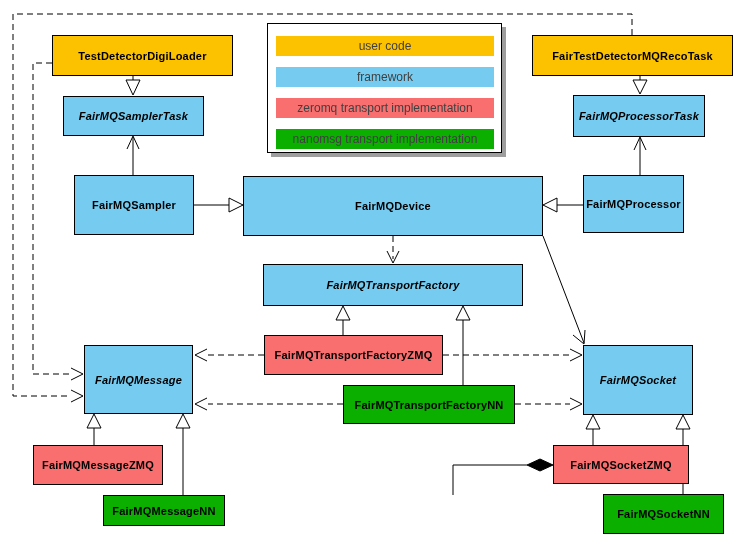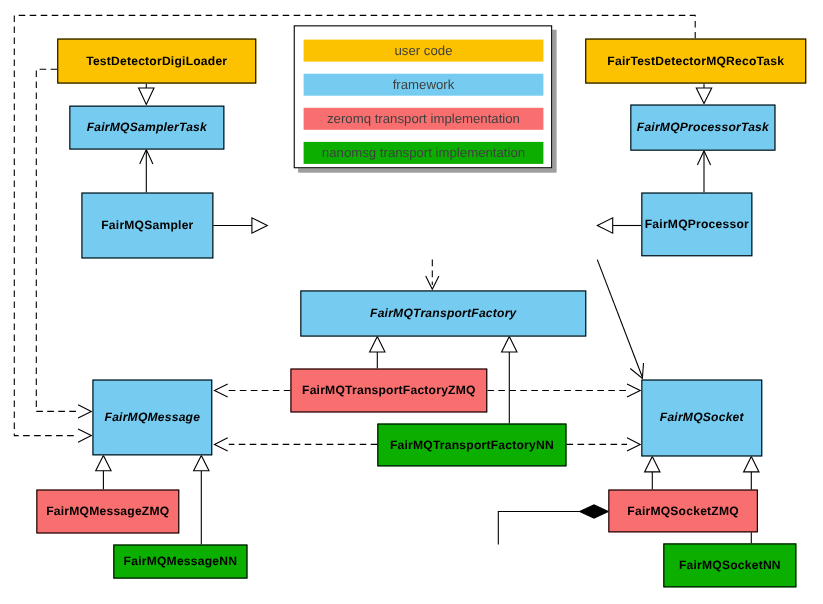--- a/index.html
+++ b/index.html
@@ -141,24 +141,25 @@
   <div class="node c-gold" style="left:52px;top:35px;width:181px;height:41px;">TestDetectorDigiLoader</div>
 
   <div class="node c-gold" style="left:532px;top:35px;width:201px;height:41px;">FairTestDetectorMQRecoTask</div>
 
   <div class="node c-blue abstract" style="left:63px;top:96px;width:141px;height:40px;">FairMQSamplerTask</div>
 
   <div class="node c-blue abstract" style="left:573px;top:95px;width:132px;height:42px;text-align:center;">FairMQProcessorTask</div>
 
   <div class="node c-blue" style="left:74px;top:175px;width:120px;height:60px;">FairMQSampler</div>
 
+  <div class="node c-blue" style="left:243px;top:176px;width:300px;height:60px;">FairMQDevice</div>
 
   <div class="node c-blue" style="left:583px;top:175px;width:101px;height:58px;">FairMQProcessor</div>
 
-  <div class="node c-blue abstract" style="left:273px;top:264px;width:260px;height:42px;">FairMQTransportFactory</div>
+  <div class="node c-blue abstract" style="left:263px;top:264px;width:260px;height:42px;">FairMQTransportFactory</div>
 
   <div class="node c-red" style="left:264px;top:335px;width:179px;height:40px;">FairMQTransportFactoryZMQ</div>
 
   <div class="node c-green" style="left:343px;top:385px;width:172px;height:39px;">FairMQTransportFactoryNN</div>
 
   <div class="node c-blue abstract" style="left:84px;top:345px;width:109px;height:69px;">FairMQMessage</div>
 
   <div class="node c-blue abstract" style="left:583px;top:345px;width:110px;height:70px;">FairMQSocket</div>
 
   <div class="node c-red" style="left:33px;top:445px;width:130px;height:40px;">FairMQMessageZMQ</div>

